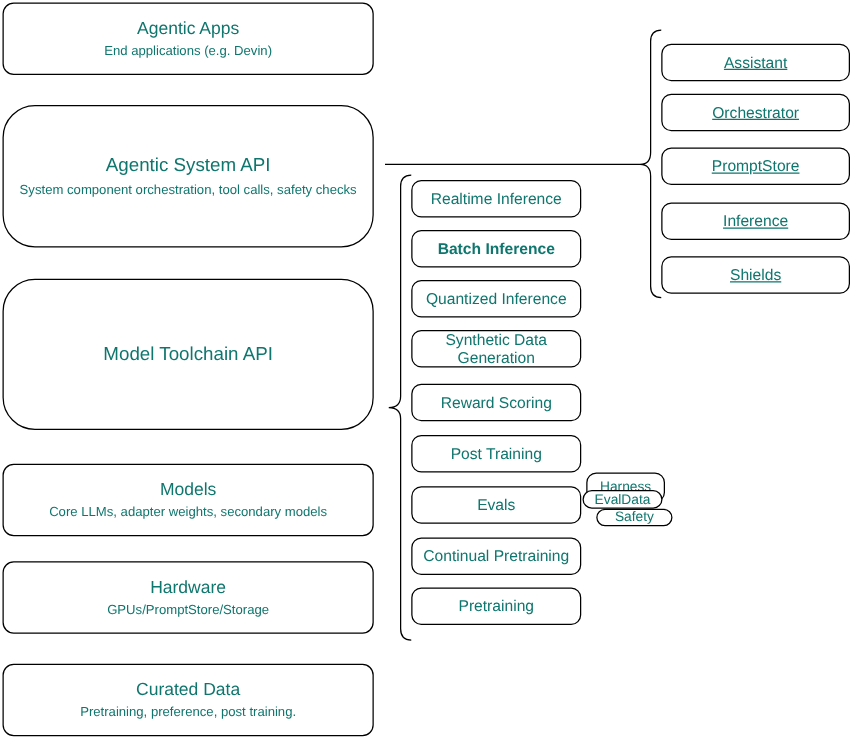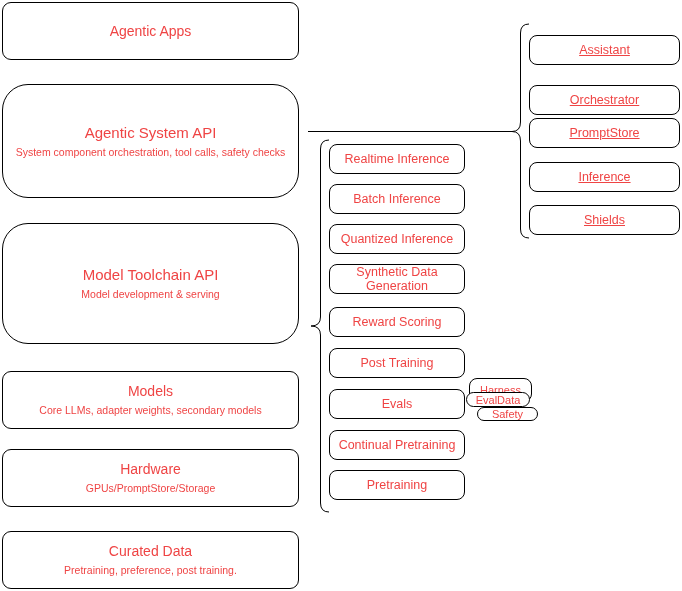--- a/index.html
+++ b/index.html
@@ -1,21 +1,21 @@
 <!DOCTYPE html>
 <html><head>
 <meta charset="utf-8">
 <style>
   html,body{margin:0;padding:0;background:#ffffff;}
   .canvas{
     position:relative;
     width:682px;height:591px;
     background:#ffffff;
     font-family:"Liberation Sans", sans-serif;
-    color:#ef4444;
+    color:#0f766e;
     overflow:hidden;
   }
   .box{
     position:absolute;
     box-sizing:border-box;
     border:1px solid #000000;
     background:#ffffff;
     display:flex;
     flex-direction:column;
     align-items:center;
@@ -51,51 +51,51 @@
 <div class="canvas">
 
   <svg class="overlay" viewBox="0 0 682 591" xmlns="http://www.w3.org/2000/svg">
     <line x1="308" y1="131.5" x2="512" y2="131.5"></line>
     <path d="M 529 24 Q 520.5 24 520.5 33 L 520.5 122 Q 520.5 131.5 512 131.5 Q 520.5 131.5 520.5 141 L 520.5 229 Q 520.5 238 529 238"></path>
     <path d="M 329 140 Q 320.5 140 320.5 149 L 320.5 317 Q 320.5 326 311 326 Q 320.5 326 320.5 335 L 320.5 503 Q 320.5 512 329 512"></path>
   </svg>
 
   <div class="box lbox" style="top:2px;height:58px;">
     <div class="btitle">Agentic Apps</div>
+    <div class="bsub">End applications (e.g. Devin)</div>
   </div>
 
   <div class="box lbox big" style="top:84px;height:114px;">
     <div class="btitle">Agentic System API</div>
     <div class="bsub">System component orchestration, tool calls, safety checks</div>
   </div>
 
   <div class="box lbox big" style="top:223px;height:121px;">
     <div class="btitle">Model Toolchain API</div>
-    <div class="bsub">Model development &amp; serving</div>
   </div>
 
   <div class="box lbox" style="top:371px;height:58px;">
     <div class="btitle">Models</div>
     <div class="bsub">Core LLMs, adapter weights, secondary models</div>
   </div>
 
   <div class="box lbox" style="top:449px;height:58px;align-items:center;">
     <div class="btitle">Hardware</div>
     <div class="bsub">GPUs/PromptStore/Storage</div>
   </div>
 
   <div class="box lbox" style="top:531px;height:58px;">
     <div class="btitle">Curated Data</div>
     <div class="bsub">Pretraining, preference, post training.</div>
   </div>
 
   <div class="box mbox" style="top:144px;">
     <span>Realtime Inference</span>
   </div>
-  <div class="box mbox" style="top:184px;">
+  <div class="box mbox" style="top:184px;font-weight:bold;">
     <span>Batch Inference</span>
   </div>
   <div class="box mbox" style="top:224px;">
     <span>Quantized Inference</span>
   </div>
   <div class="box mbox" style="top:264px;">
     <span>Synthetic Data Generation</span>
   </div>
   <div class="box mbox" style="top:307px;">
     <span>Reward Scoring</span>
@@ -119,21 +119,21 @@
   <div class="pill" style="left:466px;top:392px;width:64px;height:15px;">
     <span>EvalData</span>
   </div>
   <div class="pill" style="left:477px;top:407px;width:61px;height:14px;">
     <span>Safety</span>
   </div>
 
   <div class="box rbox" style="top:35px;">
     <span>Assistant</span>
   </div>
-  <div class="box rbox" style="top:85px;">
+  <div class="box rbox" style="top:75px;">
     <span>Orchestrator</span>
   </div>
   <div class="box rbox" style="top:118px;">
     <span>PromptStore</span>
   </div>
   <div class="box rbox" style="top:162px;">
     <span>Inference</span>
   </div>
   <div class="box rbox" style="top:205px;">
     <span>Shields</span>

